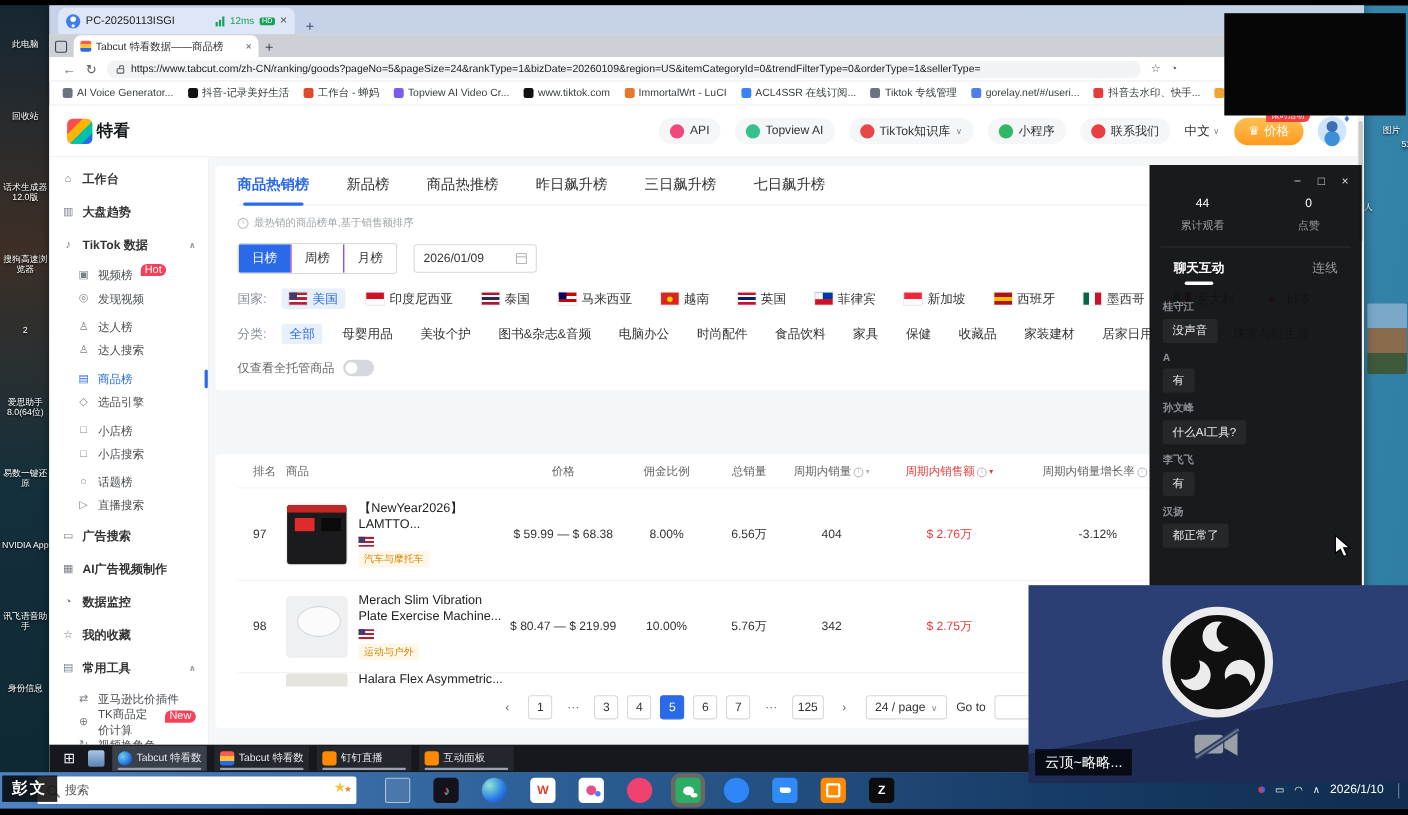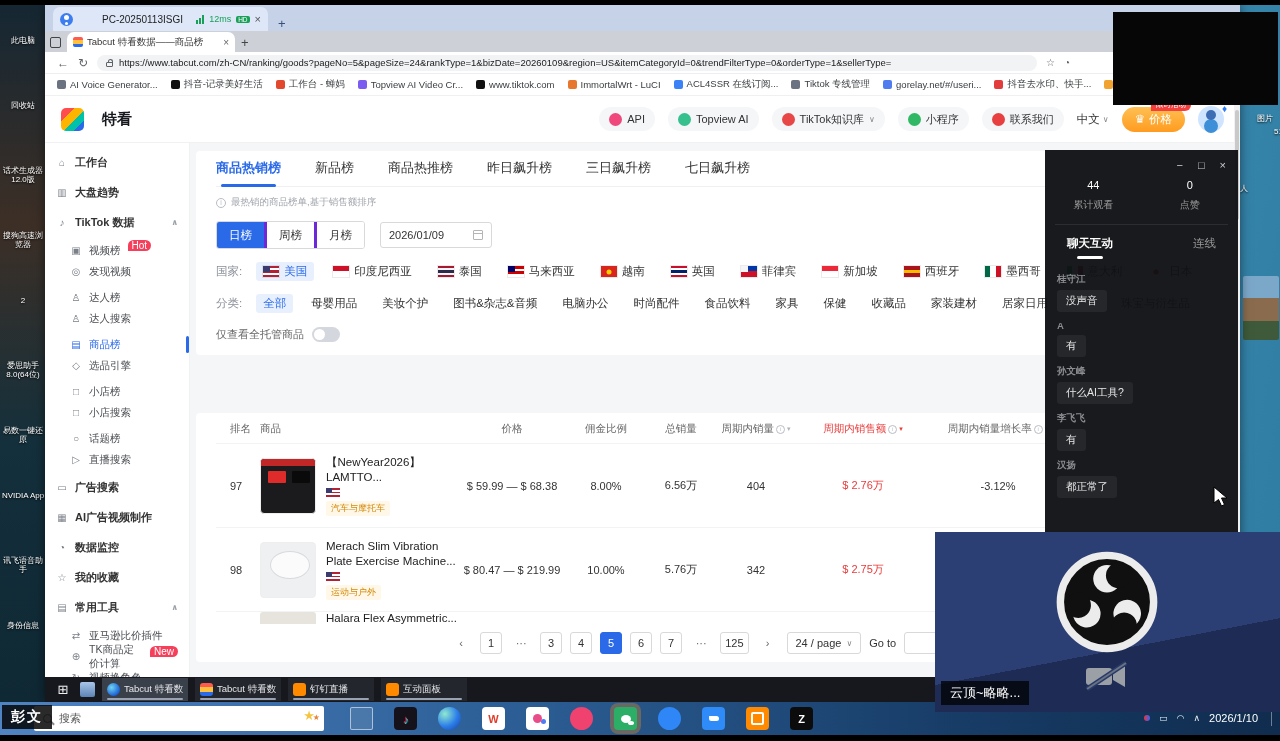--- a/index.html
+++ b/index.html
@@ -12,21 +12,21 @@
 
 .dicons{position:absolute;left:1px;top:10px;width:44px;z-index:5;}
 .dicon{height:65px;text-align:center;color:#fff;font-size:8px;line-height:1.15;text-shadow:0 1px 2px #000;overflow:hidden;}
 .dicon .ig{display:block;width:26px;height:24px;margin:0 auto 2px;border-radius:3px;position:relative;}
 
 .rwin{position:absolute;left:45px;top:5px;width:1195px;height:697px;background:#fff;z-index:10;box-shadow:0 0 10px rgba(0,0,0,.5);}
 .rw-tabbar{height:26px;background:#c6d2e8;display:flex;align-items:flex-end;}
 .rw-tab{margin-left:8px;width:215px;height:24px;background:#dde7f7;border-radius:7px 7px 0 0;display:flex;align-items:center;gap:5px;padding:0 7px;font-size:10px;color:#222;}
 .rw-av{width:13px;height:13px;border-radius:50%;background:#3d7df0;position:relative;flex:none;}
 .rw-av::after{content:'';position:absolute;left:4px;top:2px;width:5px;height:5px;border-radius:50%;background:#fff;box-shadow:0 6px 0 -1px #fff;}
-.rw-title{flex:1;overflow:hidden;white-space:nowrap;margin-left:24px;}
+.rw-title{flex:1;overflow:hidden;white-space:nowrap;}
 .rw-bars{display:flex;align-items:flex-end;gap:1px;height:9px;flex:none;}
 .rw-bars i{width:2px;background:#18a058;display:block;}
 .rw-lat{color:#18a058;font-size:9px;}
 .rw-hd{background:#18a058;color:#fff;font-size:6.5px;padding:0 2px;border-radius:2px;}
 .rw-x{color:#555;font-size:11px;}
 .rw-plus{color:#37507a;font-size:13px;margin-left:10px;}
 
 .browser{position:absolute;left:0;top:26px;right:0;bottom:25px;background:#fff;display:flex;flex-direction:column;}
 .tabstrip{height:21px;background:#cdd0d7;display:flex;align-items:flex-end;padding-left:5px;gap:6px;}
 .sidepanel-ic{width:11px;height:11px;border:1.5px solid #444;border-radius:2px;margin-bottom:4px;flex:none;}
@@ -40,21 +40,21 @@
 .urlpill{flex:1;max-width:940px;height:16px;background:#f1f3f4;border-radius:8px;display:flex;align-items:center;gap:6px;padding:0 9px;font-size:9.5px;color:#202124;white-space:nowrap;overflow:hidden;}
 .lock{width:7px;height:5px;border:1px solid #5f6368;border-radius:1px;position:relative;margin-top:3px;flex:none;}
 .lock::before{content:'';position:absolute;left:1px;top:-4px;width:3px;height:3px;border:1px solid #5f6368;border-bottom:none;border-radius:3px 3px 0 0;}
 .url-ic{color:#5f6368;font-size:10px;}
 .bookmarks{height:22px;display:flex;align-items:center;gap:13px;padding:0 12px;font-size:9.5px;color:#3c4043;border-bottom:1px solid #f0f0f0;overflow:hidden;white-space:nowrap;}
 .bm{display:flex;align-items:center;gap:4px;flex:none;}
 .bm-fav{width:9px;height:9px;border-radius:2px;flex:none;}
 
 .page{flex:1;position:relative;background:#f5f6f8;overflow:hidden;}
 .site-header{height:47px;background:#fff;display:flex;align-items:center;padding:0 16px;border-bottom:1px solid #f0f1f3;}
-.logo{display:flex;align-items:center;gap:18px;}
+.logo{display:flex;align-items:center;gap:4px;}
 .logo-ico{width:23px;height:23px;border-radius:5px;background:linear-gradient(135deg,#ff4d4f 0 30%,#ffb400 30% 55%,#00c2a8 55% 78%,#2a6ae9 78%);}
 .logo-text{font-size:15px;font-weight:bold;color:#16181d;}
 .hnav{margin-left:auto;display:flex;align-items:center;gap:13px;}
 .pill{height:24px;border-radius:13px;background:#f4f6f8;display:flex;align-items:center;gap:5px;padding:0 10px;font-size:11px;color:#333;flex:none;}
 .pill .dot{width:13px;height:13px;border-radius:50%;background:#999;flex:none;}
 .pill .crt{font-size:8px;color:#888;}
 .lang{font-size:11.5px;color:#333;display:flex;gap:3px;align-items:center;}
 .lang .crt{font-size:8px;color:#888;}
 .price-btn{position:relative;height:25px;border-radius:13px;background:linear-gradient(#ffc053,#ff9b1f);color:#fff;display:flex;align-items:center;gap:4px;font-size:11.5px;padding:0 13px;}
 .price-badge{position:absolute;top:-8px;right:-6px;background:#f53f3f;color:#fff;font-size:7.5px;padding:1px 5px;border-radius:7px 7px 7px 0;white-space:nowrap;}
@@ -80,21 +80,21 @@
 .card1{padding:0 20px 13px;}
 .tabsrow{display:flex;gap:34px;border-bottom:1px solid #f0f0f0;height:36px;align-items:center;}
 .tab{font-size:13px;color:#333;position:relative;height:36px;line-height:34px;white-space:nowrap;}
 .tab.active{color:#2a6ae9;font-weight:bold;}
 .tab.active::after{content:'';position:absolute;left:5px;right:5px;bottom:0;height:3px;background:#2a6ae9;border-radius:2px;}
 .hintrow{margin-top:9px;font-size:9.5px;color:#a0a4ab;display:flex;gap:5px;align-items:center;}
 .ic-info{width:10px;height:10px;border:1px solid #b9bdc4;border-radius:50%;font-size:7px;display:inline-flex;align-items:center;justify-content:center;color:#b9bdc4;flex:none;}
 .ic-info::after{content:'i';}
 .controls{margin-top:12px;display:flex;gap:15px;align-items:center;}
 .seg{display:flex;border:1px solid #d9d9d9;border-radius:3px;overflow:hidden;}
-.seg .s{height:26px;line-height:26px;padding:0 12px;font-size:11.5px;color:#333;background:#fff;border-left:3px solid #6d28d9;}
+.seg .s{height:26px;line-height:26px;padding:0 12px;font-size:11.5px;color:#333;background:#fff;border-left:1px solid #6d28d9;}
 .seg .s:first-child{border-left:none;}
 .seg .s.active{background:#2a6ae9;color:#fff;border-color:#2a6ae9;}
 .dateinput{width:112px;height:26px;border:1px solid #d9d9d9;border-radius:3px;display:flex;align-items:center;justify-content:space-between;padding:0 8px;font-size:11px;color:#333;}
 .cal{width:10px;height:10px;border:1px solid #b5b5b5;border-radius:1px;position:relative;}
 .cal::before{content:'';position:absolute;top:2px;left:0;right:0;height:1px;background:#b5b5b5;}
 .filterrow{margin-top:13px;display:flex;align-items:center;gap:14px;font-size:11.5px;color:#333;white-space:nowrap;overflow:hidden;}
 .flabel{color:#8a8f99;flex:none;}
 .fitem{display:flex;align-items:center;gap:5px;padding:2px 7px;border-radius:3px;flex:none;}
 .fitem.active{background:#e8f0fe;color:#2a6ae9;}
 .flag{width:16px;height:11px;position:relative;display:inline-block;flex:none;background:#ccc;outline:1px solid rgba(0,0,0,.08);}

